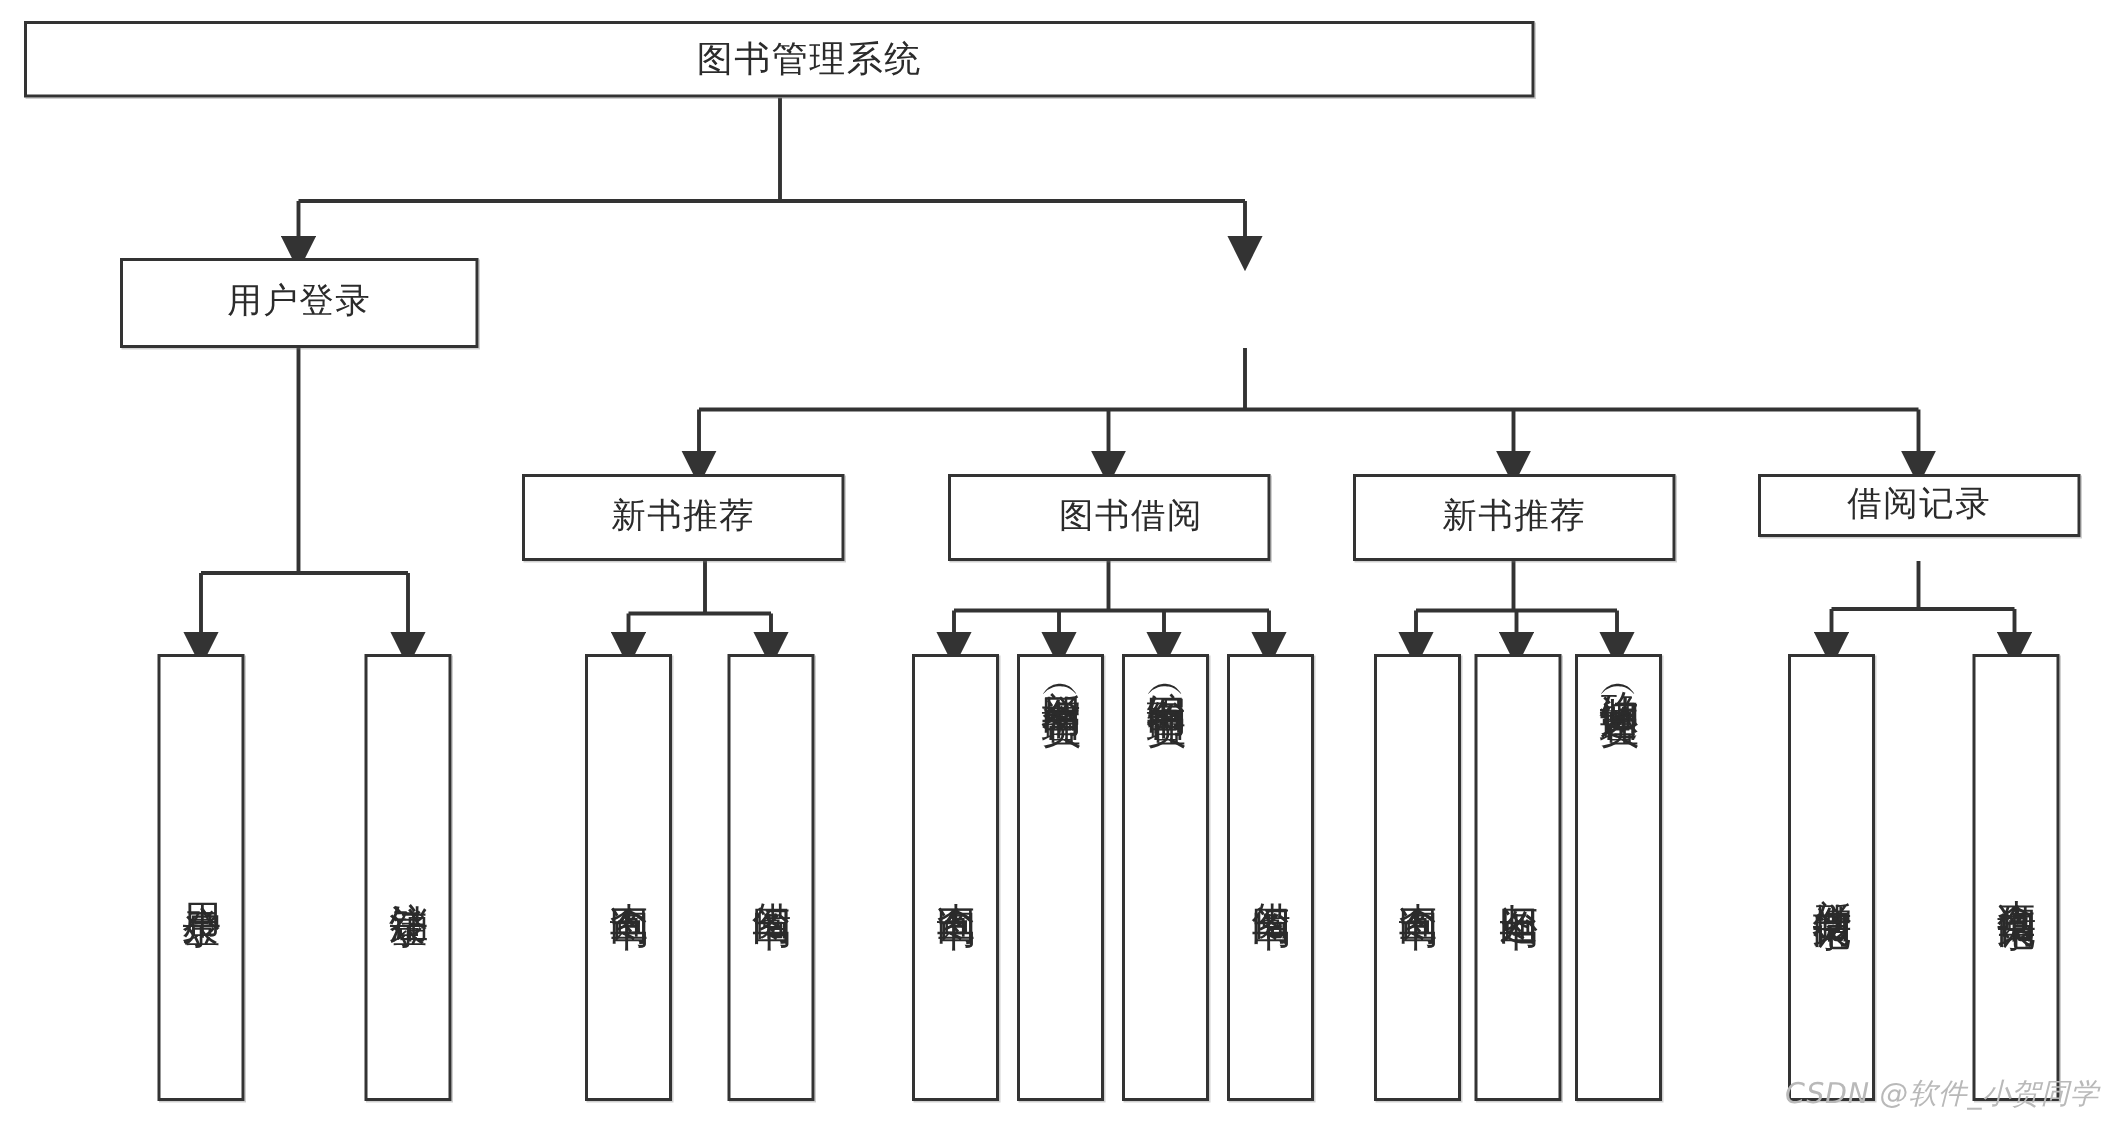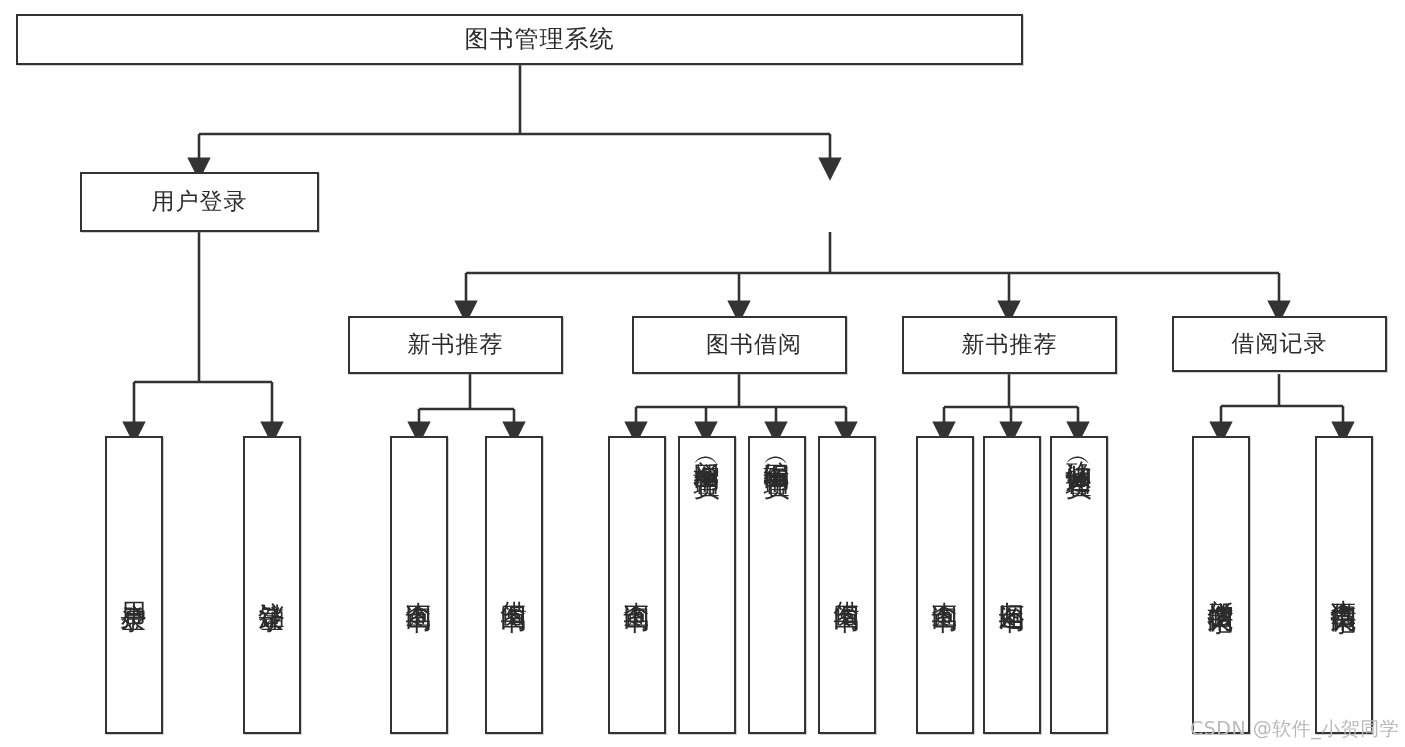--- a/index.html
+++ b/index.html
@@ -70,20 +70,21 @@
   .leaf-inner.toptext {
     align-items: flex-start;
     padding-top: 2px;
   }
   .watermark {
     position: absolute;
     font-size: 19px;
     color: #b9b9b9;
     white-space: nowrap;
     letter-spacing: 0.5px;
+    font-style: italic;
   }
 </style>
 </head>
 <body>
 
 <div id="canvas">
 
   <svg id="edges" viewBox="0 0 1405 747" width="1405" height="747" xmlns="http://www.w3.org/2000/svg">
     <defs>
       <marker id="arrow" markerWidth="9" markerHeight="9" refX="1" refY="4.5" orient="auto" markerUnits="strokeWidth">
@@ -145,21 +146,21 @@
 
   <div class="node h" style="left:348px; top:316px; width:215px; height:58px;">
     <span>新书推荐</span>
   </div>
   <div class="node h" style="left:632px; top:316px; width:215px; height:58px;padding-left:29px;">
     <span>图书借阅</span>
   </div>
   <div class="node h" style="left:902px; top:316px; width:215px; height:58px;">
     <span>新书推荐</span>
   </div>
-  <div class="node h" style="left:1172px; top:316px; width:215px; height:56px;">
+  <div class="node h" style="left:1172px; top:316px; width:215px; height:42px;">
     <span>借阅记录</span>
   </div>
 
   <div class="node leaf" style="left:105px; top:436px; width:58px; height:298px;">
     <div class="leaf-inner">
       <span class="vtext">用户登录</span>
     </div>
   </div>
   <div class="node leaf" style="left:243px; top:436px; width:58px; height:298px;">
     <div class="leaf-inner">

